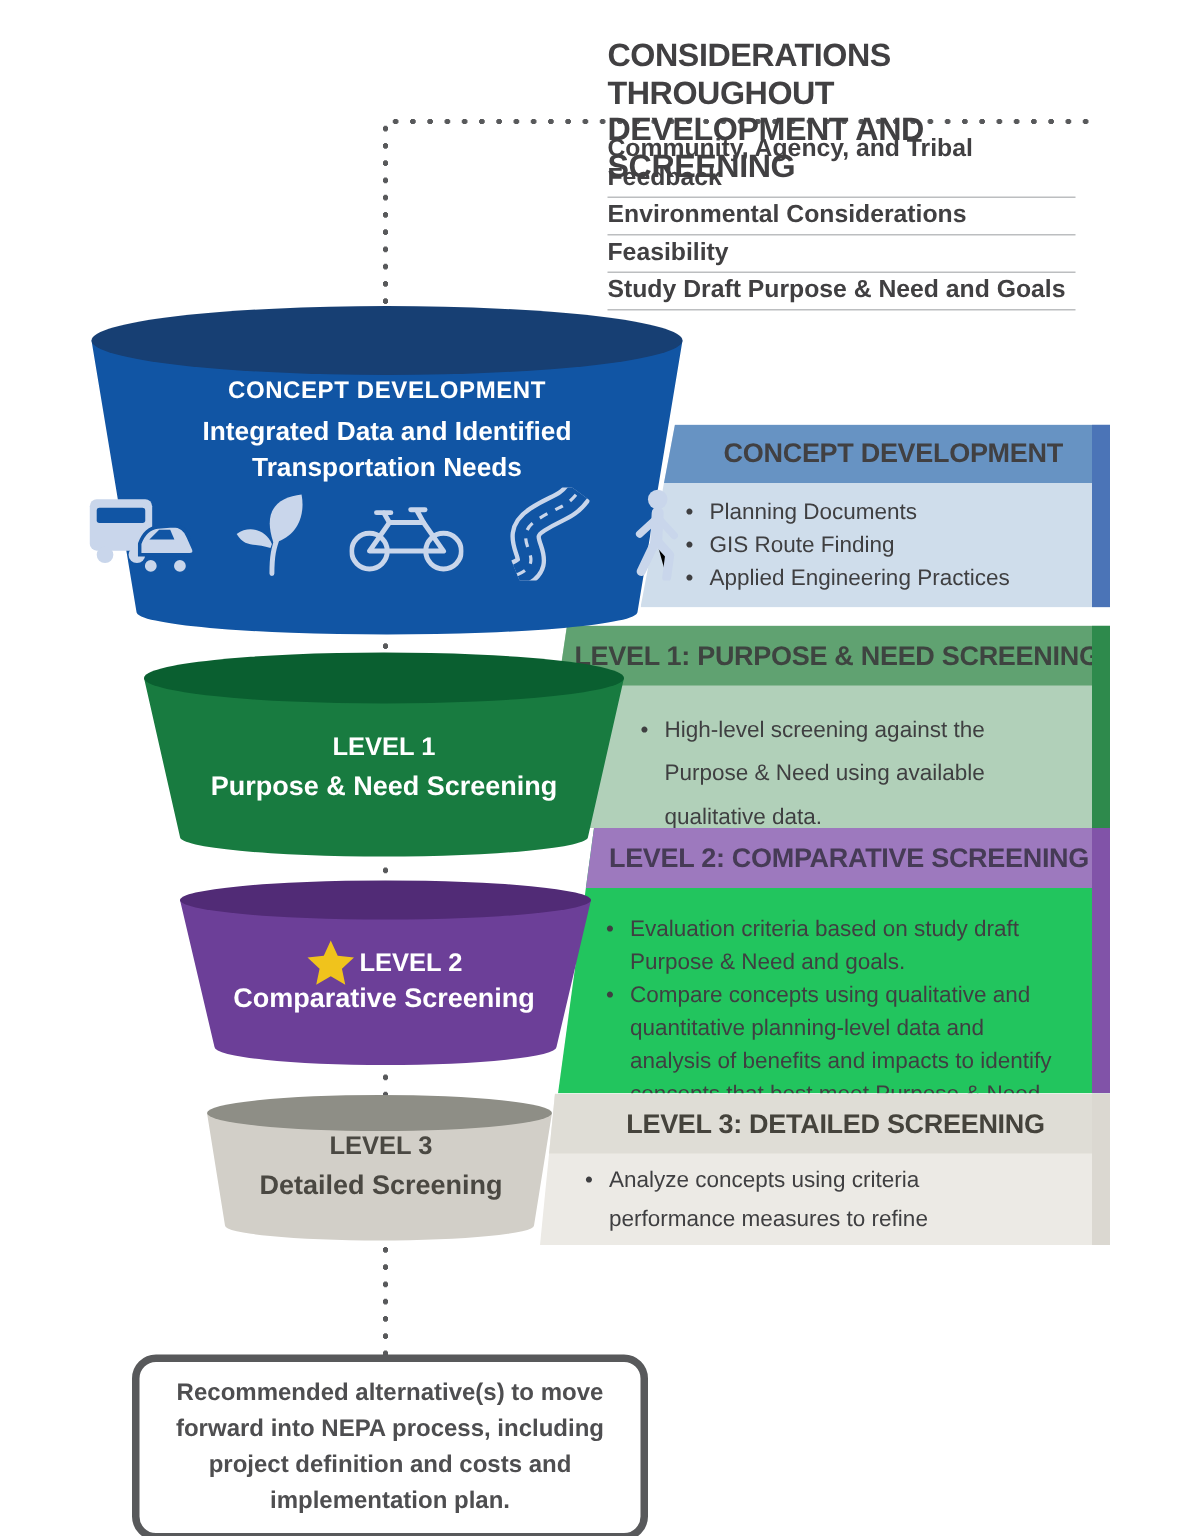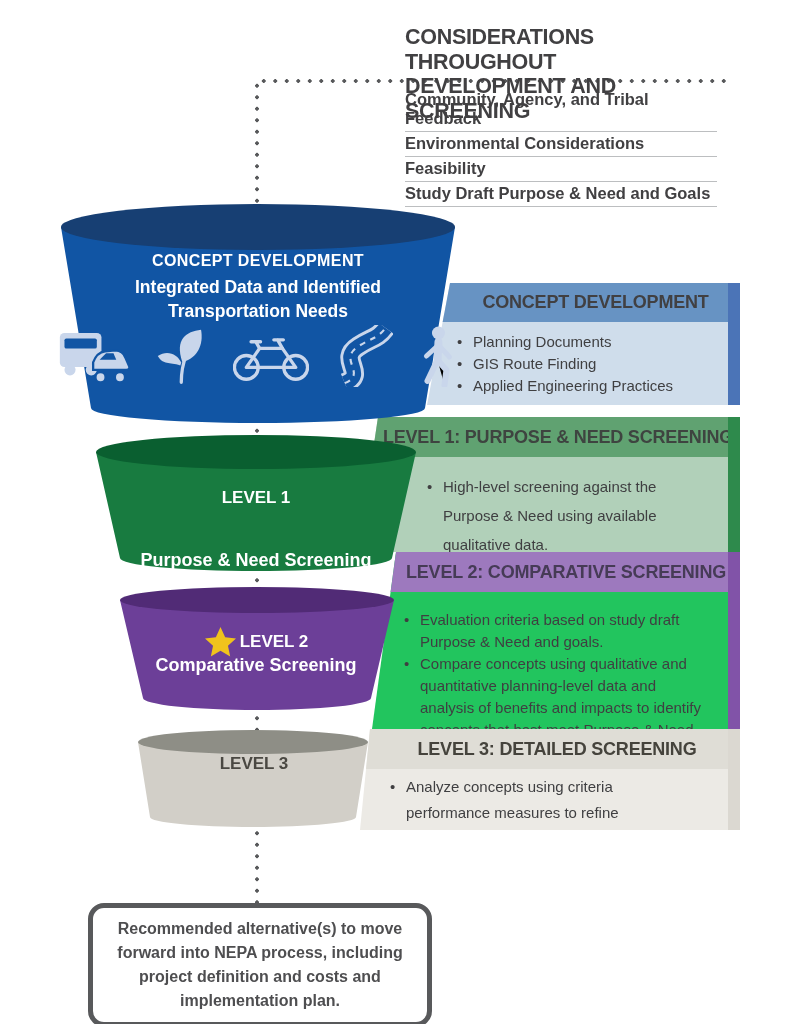--- a/index.html
+++ b/index.html
@@ -63,21 +63,21 @@
   .fun svg.shape{position:absolute;left:0;top:0;}
   .fun .t1,.fun .t2{position:absolute;left:0;width:100%;text-align:center;font-weight:bold;}
   .f-blue{left:58px;top:203px;width:400px;height:232px;}
   .f-blue .t1{top:49px;font-size:16px;letter-spacing:0.4px;color:#fff;}
   .f-blue .t2{top:73px;font-size:17.5px;line-height:1.35;color:#fff;}
   .f-blue .t2 span{display:inline-block;width:300px;}
   .icons{position:absolute;left:0;top:122px;width:100%;display:flex;align-items:center;
          justify-content:center;gap:24px;}
   .f-green{left:94px;top:433px;width:324px;height:140px;}
   .f-green .t1{top:55px;font-size:17px;color:#fff;}
-  .f-green .t2{top:81px;font-size:18px;color:#fff;margin-top:36px;}
+  .f-green .t2{top:81px;font-size:18px;color:#fff;}
   .f-purple{left:116px;top:586px;width:280px;height:128px;}
   .f-purple .t1{top:40px;font-size:17px;color:#fff;display:flex;align-items:center;
                 justify-content:center;gap:3px;}
   .f-purple .t2{top:69px;font-size:18px;color:#fff;}
   .f-gray{left:136px;top:728px;width:236px;height:102px;}
   .f-gray .t1{top:26px;font-size:17px;color:#4A4842;}
   .f-gray .t2{top:52px;font-size:18px;color:#4A4842;}
 
   
   .note{position:absolute;right:63px;top:838px;width:460px;text-align:right;font-style:italic;
@@ -208,20 +208,21 @@
     </div>
     <div class="t2">Comparative Screening</div>
   </div>
 
   <div class="fun f-gray">
     <svg class="shape" width="236" height="102" viewBox="0 0 236 102">
       <path d="M 2 14 L 14 89 A 103 10 0 0 0 220 89 L 232 14 Z" fill="#D2CFC8"></path>
       <ellipse cx="117" cy="14" rx="115" ry="12" fill="#8E8E86"></ellipse>
     </svg>
     <div class="t1">LEVEL 3</div>
+    <div class="t2">Detailed Screening</div>
   </div>
 
   <div class="note">
   </div>
 
   <div class="box">Recommended alternative(s) to move forward into NEPA process, including project definition and costs and implementation plan.</div>
 
 </div>
 
 </body></html>

